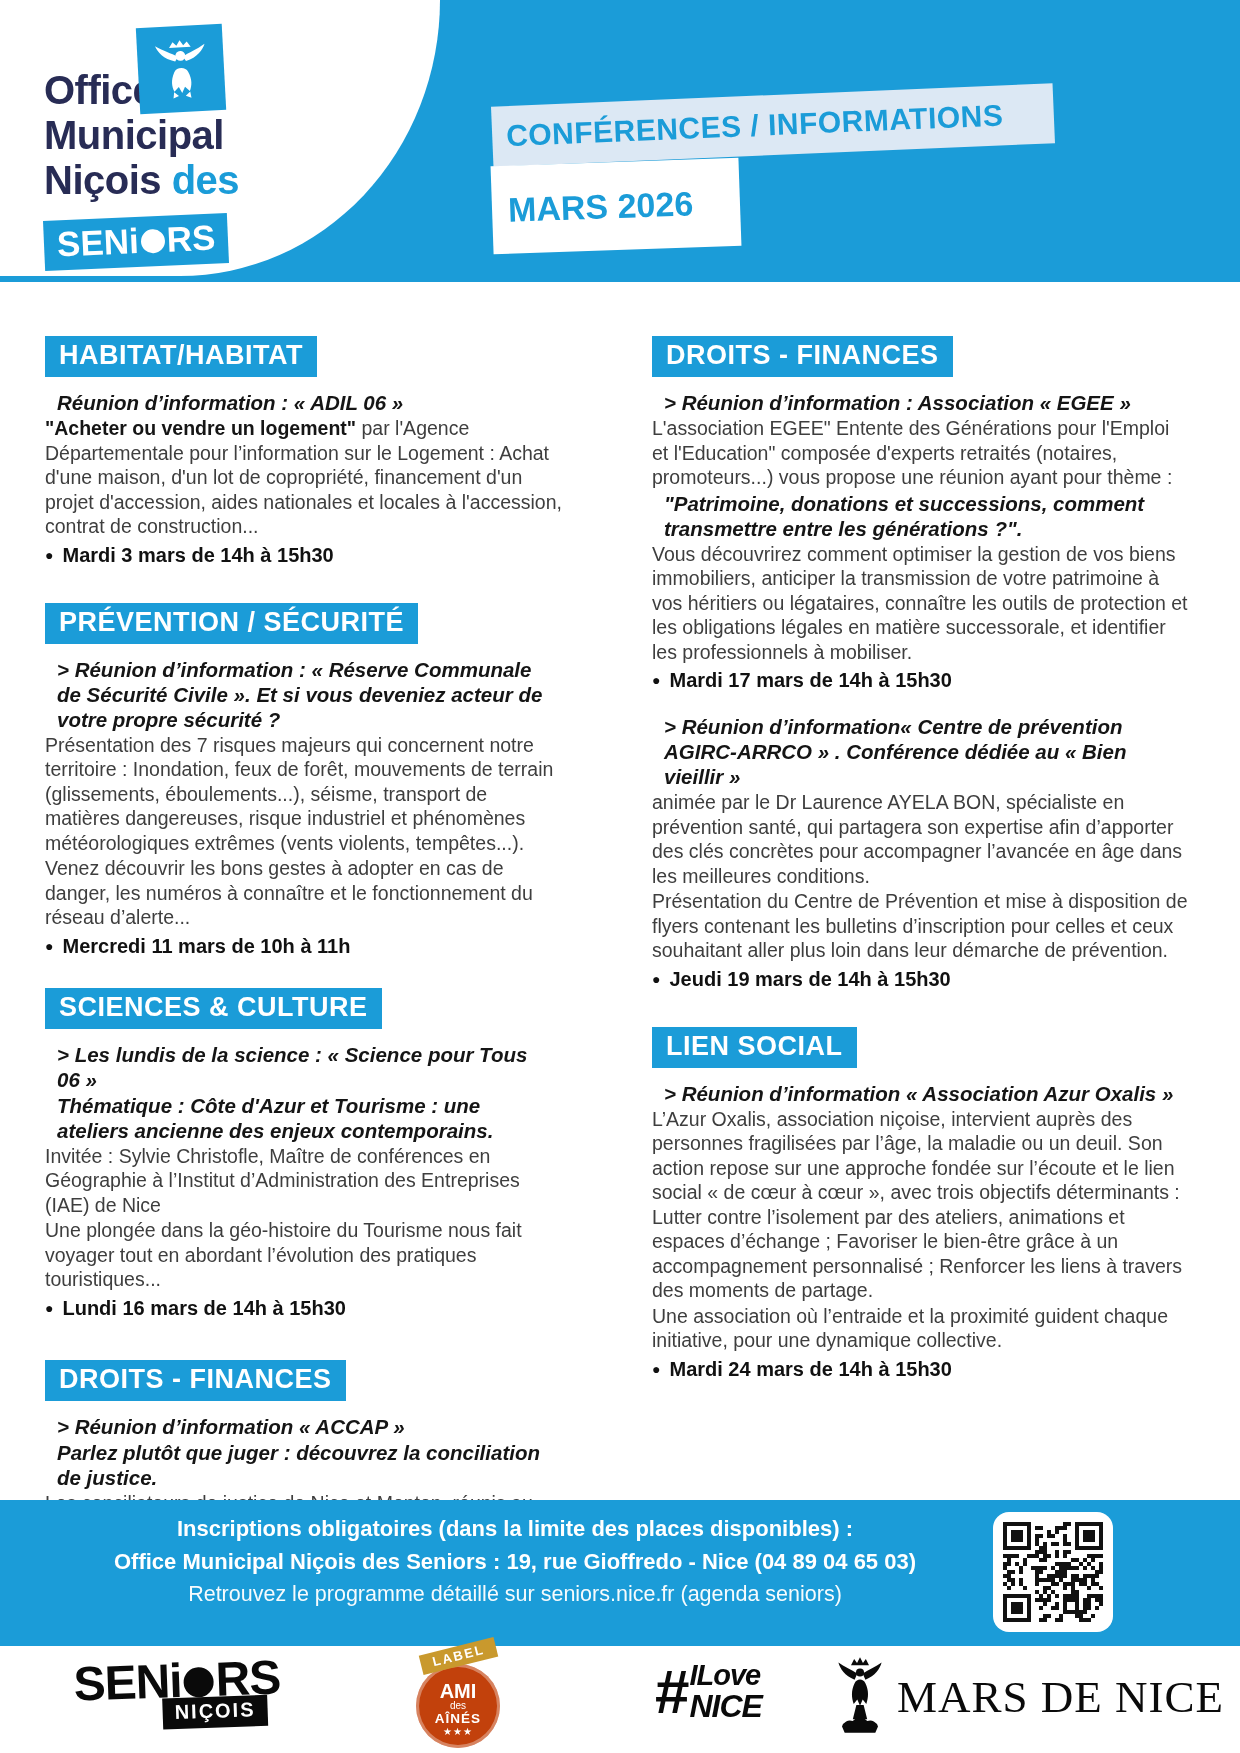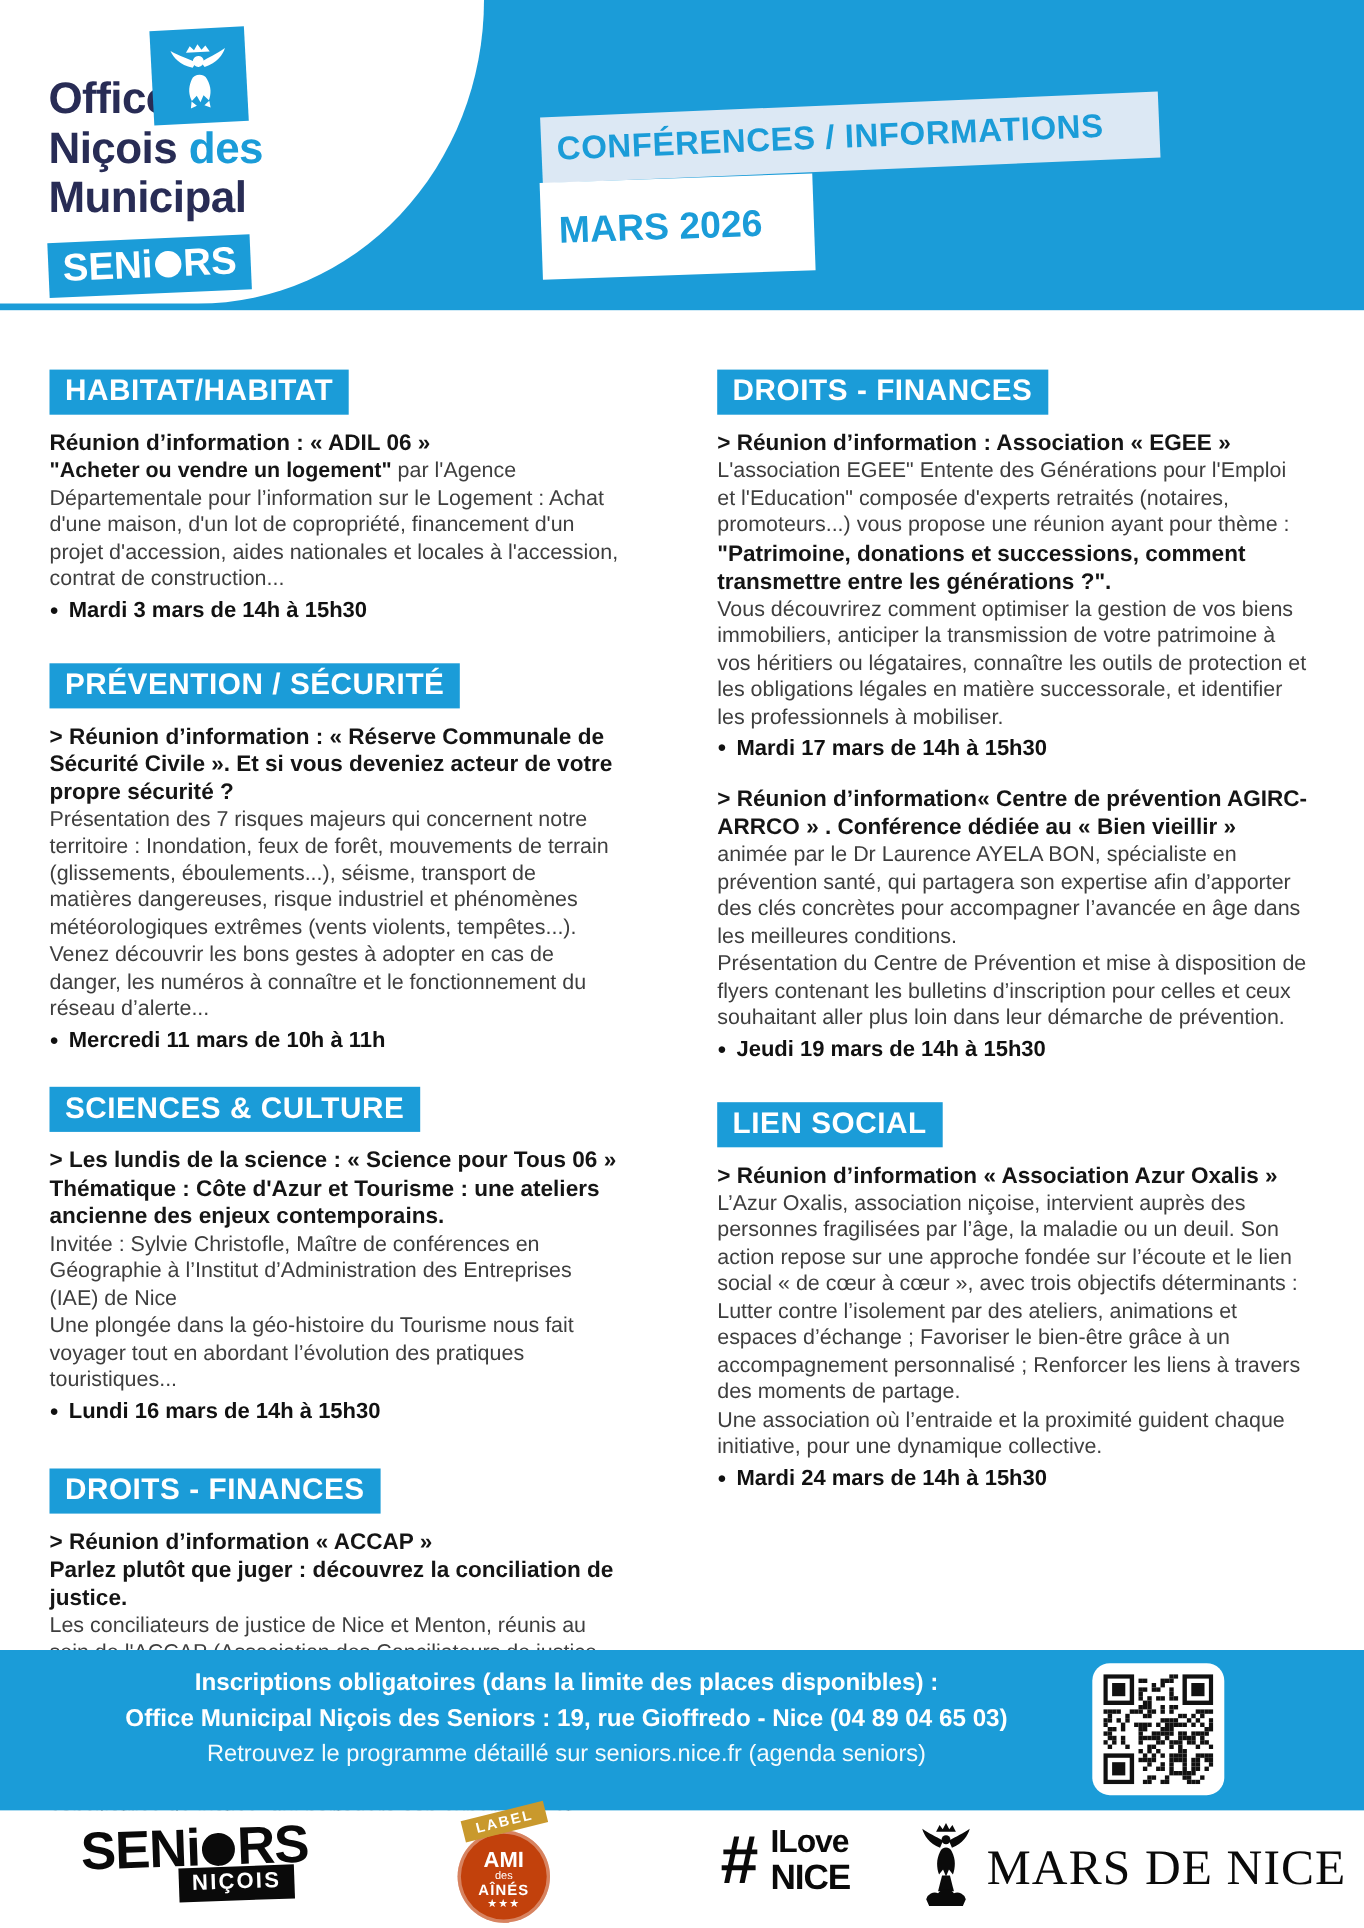--- a/index.html
+++ b/index.html
@@ -27,21 +27,21 @@
   .banner-bottom{left:492px;top:162px;width:232px;height:88px;background:#ffffff;
               transform:rotate(-2deg);font-size:34px;line-height:88px;padding-left:16px;}
   
   .col{position:absolute;top:336px;}
   .col-left{left:45px;width:517px;}
   .col-right{left:652px;width:537px;}
   .sec{margin:0;}
   .sec-title{display:inline-block;background:#1b9cd8;color:#ffffff;font-weight:700;
              font-size:27px;line-height:27px;padding:6px 14px 8px;letter-spacing:0.5px;
              margin-bottom:12px;}
-  .h1,.h2{font-size:20.5px;font-weight:700;color:#151515;line-height:25px;margin:1px 0;}
+  .h1,.h2{font-size:20.5px;font-weight:700;color:#151515;line-height:25px;margin:1px 12px;font-style:italic;}
   .p{font-size:19.5px;color:#3e3e3e;line-height:24.5px;margin:0 0 1px;}
   .lead-b{font-weight:700;color:#151515;}
   .red{color:#e8255d;}
   .date{font-weight:700;color:#111;font-size:20px;margin-top:5px;}
   .date .blt{font-size:14px;margin-right:9px;position:relative;top:-2px;}
   .mt1{margin-top:36px;} .mt2{margin-top:30px;} .mt3{margin-top:40px;} .mt-item{margin-top:22px;}
   
   .bar{position:absolute;left:0;top:1500px;width:1240px;height:146px;background:#1b9cd8;padding-left:28px;}
   .bar-text{position:absolute;left:60px;top:12px;width:910px;text-align:center;color:#fff;}
   .bar-text .b{font-weight:700;font-size:22px;line-height:33px;}
@@ -60,21 +60,21 @@
                  font-weight:700;padding:2px 12px 3px;transform:rotate(-14deg);letter-spacing:2px;z-index:2;}
   .badge .circle{position:absolute;left:4px;top:16px;width:84px;height:84px;border-radius:50%;
                  background:#c2410c;box-shadow:inset 0 0 0 3px rgba(255,255,255,.35);
                  color:#fff;text-align:center;}
   .badge .b1{font-weight:700;font-size:20px;margin-top:17px;line-height:20px;}
   .badge .b2{font-size:10px;line-height:10px;}
   .badge .b3{font-weight:700;font-size:13.5px;line-height:15px;letter-spacing:1px;}
   .badge .b4{font-size:10px;line-height:11px;letter-spacing:1px;}
   .lg-ilove{position:absolute;left:655px;top:16px;display:flex;color:#0a0a0a;}
   .lg-ilove .hash{font-weight:700;font-size:62px;line-height:60px;letter-spacing:-2px;}
-  .lg-ilove .stack{display:flex;flex-direction:column;margin-left:13px;}
+  .lg-ilove .stack{display:flex;flex-direction:column;margin-left:2px;font-style:italic;}
   .lg-ilove .il{font-weight:700;font-size:29px;line-height:27px;letter-spacing:-1px;}
   .lg-ilove .nl{font-weight:700;font-size:32px;line-height:34px;letter-spacing:-1px;}
   .lg-ville{position:absolute;left:833px;top:6px;display:flex;align-items:center;color:#0a0a0a;}
   .lg-ville .arms{margin-right:10px;}
   .lg-ville .vtxt{font-family:"Liberation Serif",serif;font-size:45px;letter-spacing:1px;white-space:nowrap;}
 </style>
 </head>
 <body>
 
 <div class="page">
@@ -88,22 +88,22 @@
             <path d="M13 6 l2.4 -3.6 2.4 2.4 2.2 -3.4 2.2 3.4 2.4 -2.4 2.4 3.6 z"></path>
             <circle cx="20" cy="11.5" r="3.2"></circle>
             <path d="M16.5 15 C9 13 5.5 8.5 4 4.5 C9.5 8 14 9.5 18.5 12 Z"></path>
             <path d="M23.5 15 C31 13 34.5 8.5 36 4.5 C30.5 8 26 9.5 21.5 12 Z"></path>
             <path d="M15.5 22 C13 27 13.5 31 15 34.5 L18 31.5 L20 35.5 L22 31.5 L25 34.5 C26.5 31 27 27 24.5 22 C23 18.5 17 18.5 15.5 22 Z"></path>
             <path d="M14.8 34.8 l3 2.6 -3.6 1.4 z M25.2 34.8 l-3 2.6 3.6 1.4 z"></path>
           </g>
         </svg>
       </div>
       <div class="t t1">Office</div>
+      <div class="t">Municipal</div>
       <div class="t"><span>Niçois</span> <span class="des">des</span></div>
-      <div class="t">Municipal</div>
       <div class="seniors-box"><span>SENi</span><span class="disc"></span><span>RS</span></div>
     </div>
     <div class="banner banner-top"><span>CONFÉRENCES / INFORMATIONS</span></div>
     <div class="banner banner-bottom"><span>MARS 2026</span></div>
   </div>
 
   <div class="col col-left">
     <div class="sec">
       <div class="sec-title">HABITAT/HABITAT</div>
       <div class="h1">Réunion d’information : « ADIL 06 »</div>

